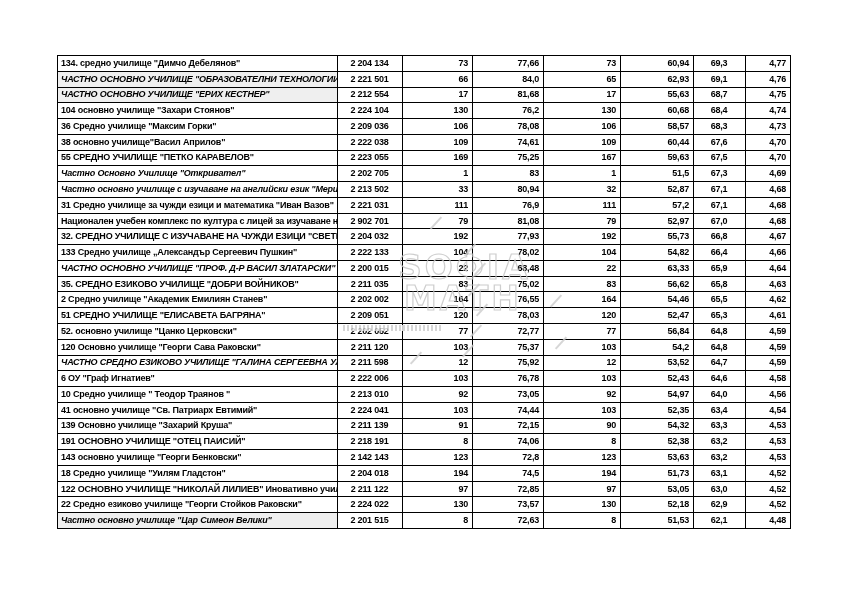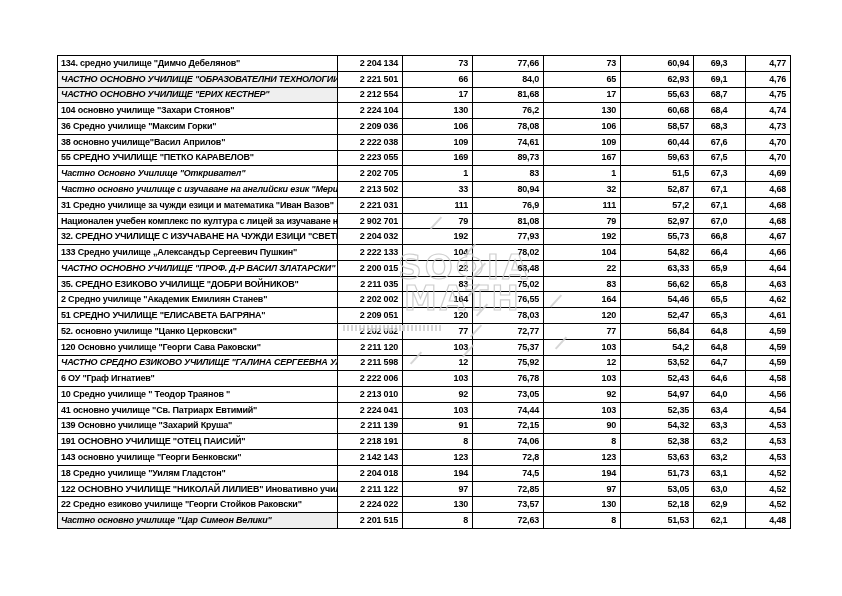--- a/index.html
+++ b/index.html
@@ -14,21 +14,21 @@
   table.schools td{
     border:1.5px solid #000000;
     padding:0 4px 0 3px;
     font-size:9px;font-weight:bold;color:#000000;
     letter-spacing:-0.2px;
     white-space:nowrap;overflow:hidden;
     height:14px;line-height:13px;
     background:#ffffff;
   }
   td.c-name{text-align:left;}
-  td.c-code{text-align:right;padding-right:10px;font-size:9.5px;}
+  td.c-code{text-align:center;padding-right:10px;font-size:9.5px;}
   td.c-num{text-align:right;font-size:9.5px;}
   td.c-avg{text-align:center;font-size:9.5px;background:#ededed;}
   tr.r-italic td.c-name{font-style:italic;}
   tr.r-shaded td.c-name{background:#efefef;}
   
   .watermark{
     position:absolute;left:398px;top:252px;width:130px;height:90px;
     pointer-events:none;z-index:5;text-align:center;
   }
   .wm-line{
@@ -121,21 +121,21 @@
           <td class="c-num">74,61</td>
           <td class="c-num">109</td>
           <td class="c-num">60,44</td>
           <td class="c-avg">67,6</td>
           <td class="c-num">4,70</td>
         </tr>
         <tr>
           <td class="c-name">55 СРЕДНО УЧИЛИЩЕ "ПЕТКО КАРАВЕЛОВ"</td>
           <td class="c-code">2 223 055</td>
           <td class="c-num">169</td>
-          <td class="c-num">89,73</td>
+          <td class="c-num">75,25</td>
           <td class="c-num">167</td>
           <td class="c-num">59,63</td>
           <td class="c-avg">67,5</td>
           <td class="c-num">4,70</td>
         </tr>
         <tr class="r-italic">
           <td class="c-name">Частно Основно Училище "Откривател"</td>
           <td class="c-code">2 202 705</td>
           <td class="c-num">1</td>
           <td class="c-num">83</td>

